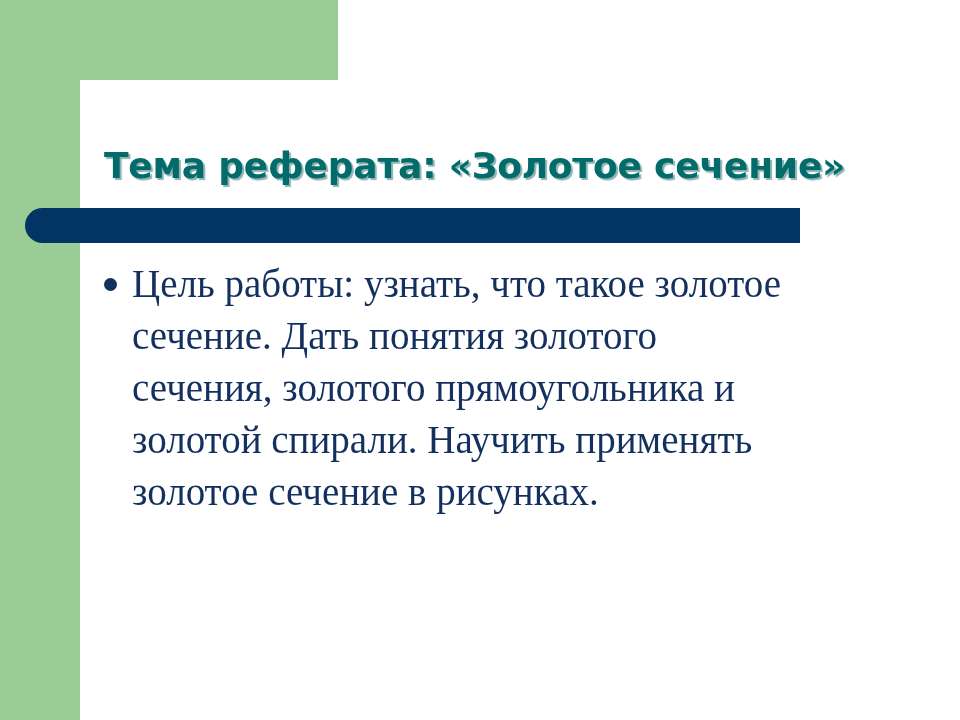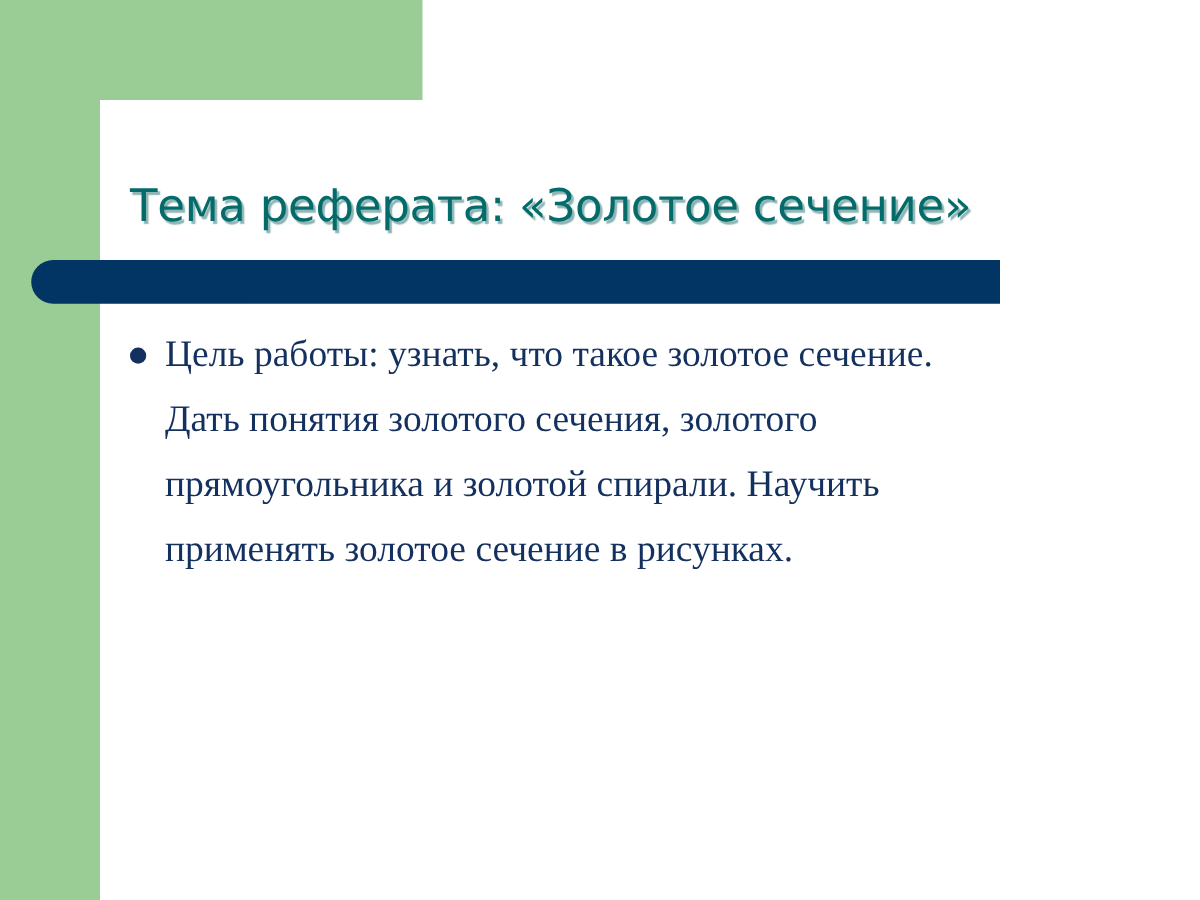--- a/index.html
+++ b/index.html
@@ -50,21 +50,21 @@
   
   .slide-title {
     position: absolute;
     left: 104px;
     top: 136px;
     width: 820px;
     height: 58px;
     display: flex;
     align-items: center;
     font-family: "DejaVu Sans", sans-serif;
-    font-weight: normal;
+    font-weight: bold;
     font-size: 36px;
     letter-spacing: -0.2px;
     color: #046B6B;
     text-shadow: 2px 2px 1px rgba(120, 165, 165, 0.85);
     white-space: nowrap;
   }
 
   
   .title-bar {
     position: absolute;
@@ -84,21 +84,21 @@
     top: 258px;
     width: 700px;
     margin: 0;
     padding: 0;
     list-style: none;
   }
   .bullet-item {
     position: relative;
     padding-left: 32px;
     font-family: "Liberation Serif", "DejaVu Serif", serif;
-    font-size: 30px;
+    font-size: 39px;
     line-height: 52px;
     color: #13305F;
     text-align: left;
   }
   .bullet-dot {
     position: absolute;
     left: 4px;
     top: 20px;
     width: 13px;
     height: 13px;

